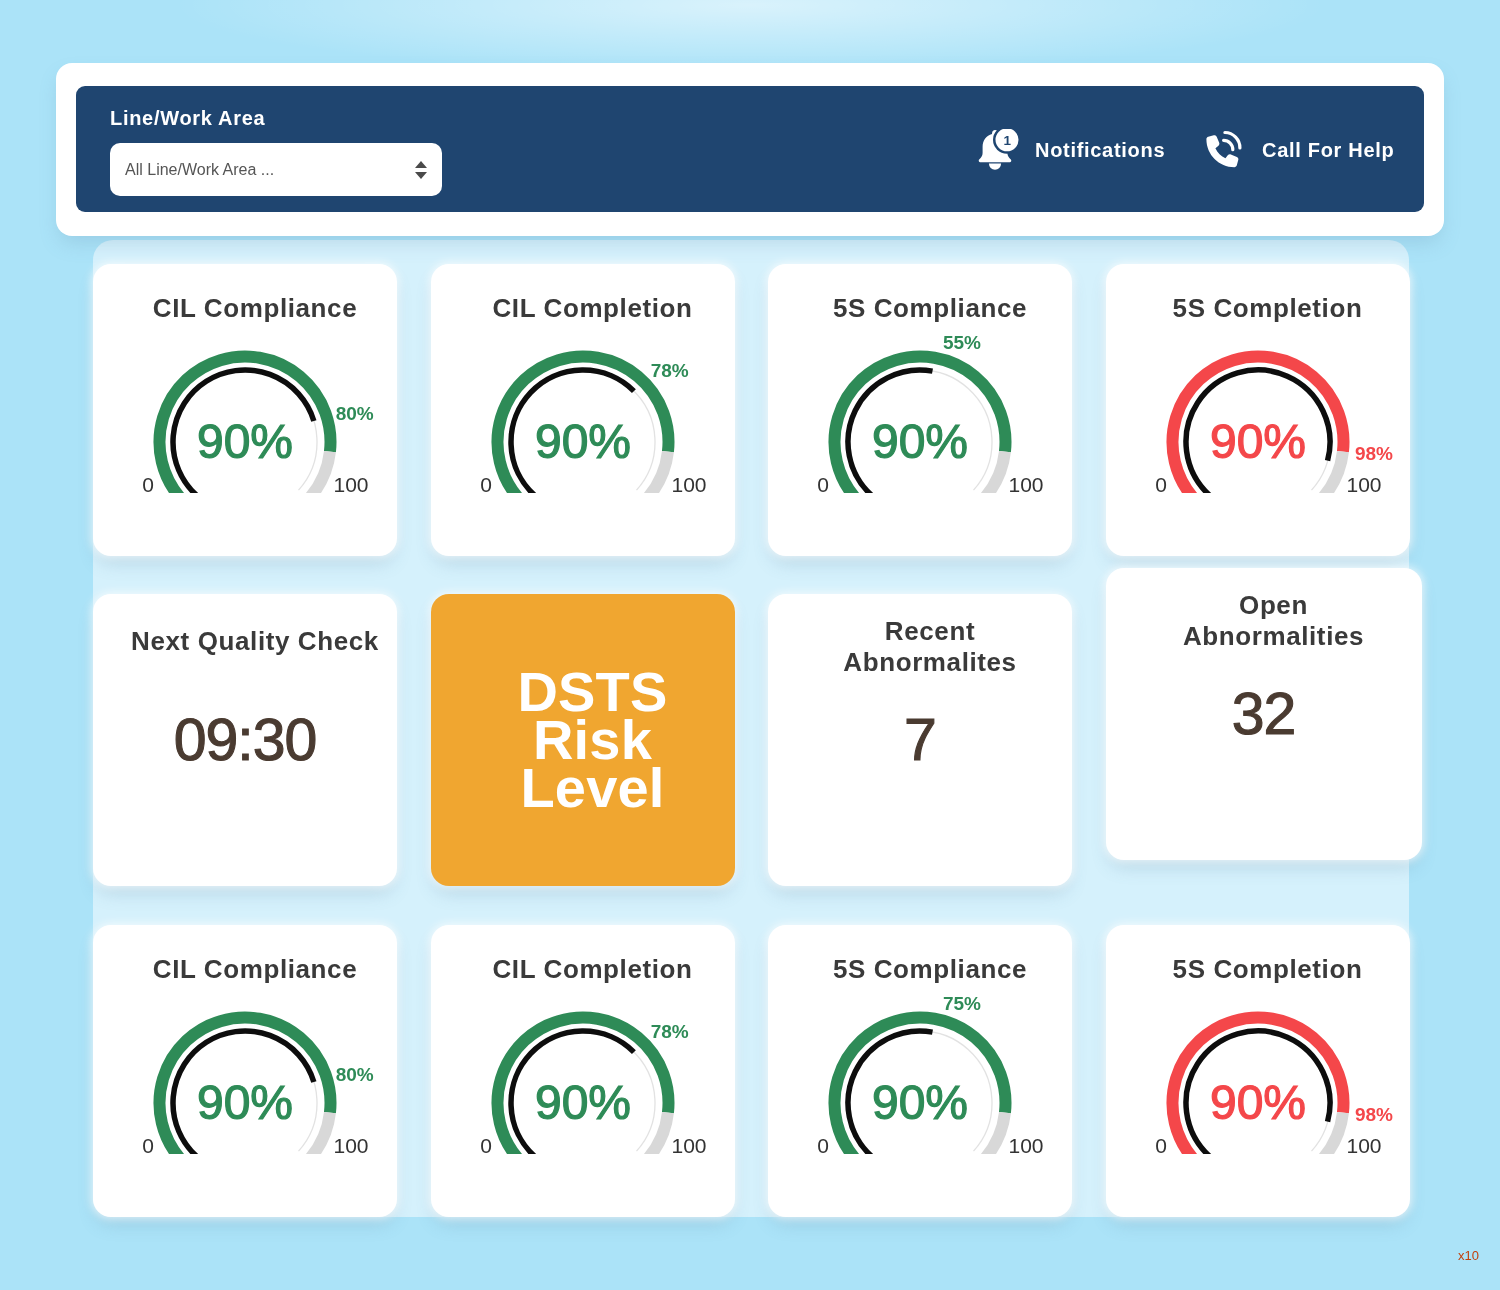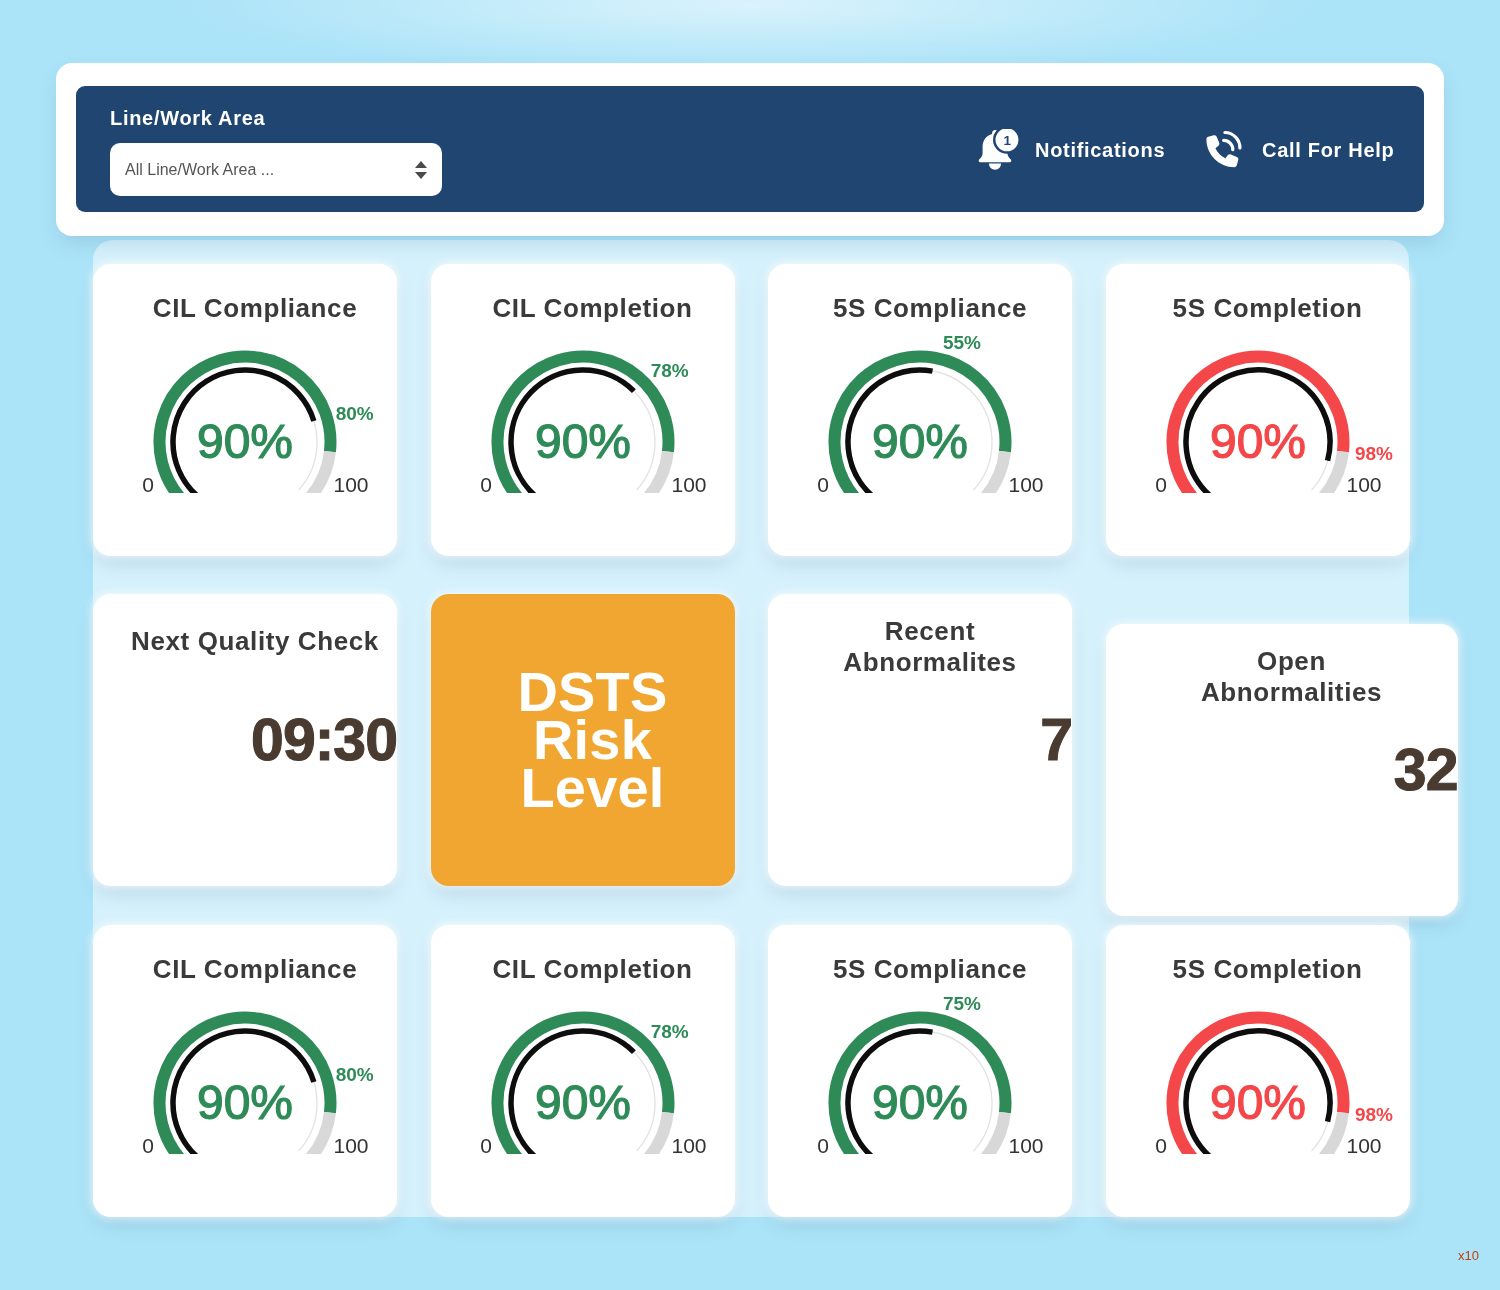--- a/index.html
+++ b/index.html
@@ -5,21 +5,21 @@
 html,body { width:1500px; height:1290px; overflow:hidden; }
 body { background:#abe3f8; font-family:"Liberation Sans", sans-serif; position:relative; }
 .topband { position:absolute; left:0; top:-40px; width:1500px; height:140px; background:radial-gradient(ellipse 800px 95px at 750px 45px, rgba(255,255,255,0.55), rgba(255,255,255,0) 72%); }
 .container { position:absolute; left:93px; top:240px; width:1316px; height:977px; background:rgba(255,255,255,0.5); border-radius:20px; }
 .card { position:absolute; background:#fff; border-radius:18px; box-shadow:0 0 8px 2px rgba(255,255,255,0.7), 0 10px 18px -4px rgba(96,138,170,0.30);padding-left:20px; }
 .card.orange { background:#f0a630; display:flex; align-items:center; justify-content:center; }
 .gtitle { margin-top:29px; text-align:center; font-size:26px; font-weight:700; color:#3a3a3a; letter-spacing:0.6px; line-height:31px; }
 .gtitle.one { margin-top:32px; }
 .gtitle.two { margin-top:22px; }
 .gsvg { position:absolute; left:0; top:0; }
-.bignum { position:absolute; top:146px; left:0; width:100%; transform:translateY(-50%); text-align:right; font-size:59px; font-weight:700; -webkit-text-stroke:1.1px #4a3b31; color:#4a3b31; letter-spacing:-1px; }
+.bignum { position:absolute; top:146px; left:0; width:100%; transform:translateY(-50%); text-align:center; font-size:59px; font-weight:400; -webkit-text-stroke:1.1px #4a3b31; color:#4a3b31; letter-spacing:-1px; }
 .dsts { text-align:center; font-size:56px; font-weight:700; color:#fff; line-height:48px; letter-spacing:0.2px; }
 .topcard { position:absolute; left:56px; top:63px; width:1388px; height:173px; background:#fff; border-radius:16px; box-shadow:0 10px 20px -4px rgba(96,138,170,0.25); }
 .navy { position:absolute; left:20px; top:23px; width:1348px; height:126px; background:#1f4570; border-radius:9px; }
 .hlabel { position:absolute; left:34px; top:21px; font-size:20px; font-weight:700; color:#fff; letter-spacing:0.7px; }
 .select { position:absolute; left:34px; top:57px; width:332px; height:53px; background:#fff; border-radius:10px; }
 .select span { position:absolute; left:15px; top:50%; transform:translateY(-50%); font-size:16px; color:#555; }
 .select svg { position:absolute; right:14px; top:50%; transform:translateY(-50%); }
 .htext { position:absolute; color:#fff; font-size:20px; font-weight:700; letter-spacing:0.7px; line-height:20px; top:140px; }
 .x10 { position:absolute; left:1458px; top:1248px; font-size:13px; color:#c2410c; }
 </style></head>
@@ -110,21 +110,21 @@
 <div class="gtitle one">Next Quality Check</div>
 <div class="bignum">09:30</div>
 </div>
 <div class="card orange" style="left:430.5px;top:594px;width:304px;height:292px">
 <div class="dsts">DSTS Risk<br>Level</div>
 </div>
 <div class="card" style="left:768px;top:594px;width:304px;height:292px">
 <div class="gtitle two">Recent<br>Abnormalites</div>
 <div class="bignum">7</div>
 </div>
-<div class="card" style="left:1105.5px;top:624px;width:352px;height:292px">
+<div class="card" style="left:1105.5px;top:568px;width:316px;height:292px">
 <div class="gtitle two">Open<br>Abnormalities</div>
 <div class="bignum">32</div>
 </div>
 <div class="card" style="left:93px;top:925px;width:304px;height:292px">
 <div class="gtitle">CIL Compliance</div>
 <svg class="gsvg" width="304" height="229" viewBox="0 0 304 229">
       <path d="M86.50 232.96 A85.5 85.5 0 1 1 236.95 187.68" fill="none" stroke="#2e8b57" stroke-width="12"></path>
       <path d="M236.95 187.68 A85.5 85.5 0 0 1 217.50 232.96" fill="none" stroke="#d8d8d8" stroke-width="12"></path>
       <path d="M103.82 231.51 A72 72 0 1 1 205.51 226.18" fill="none" stroke="#e2e2e2" stroke-width="1.3"></path>
       <path d="M103.82 231.51 A72 72 0 1 1 220.85 156.95" fill="none" stroke="#0d0d0d" stroke-width="5.5"></path>

